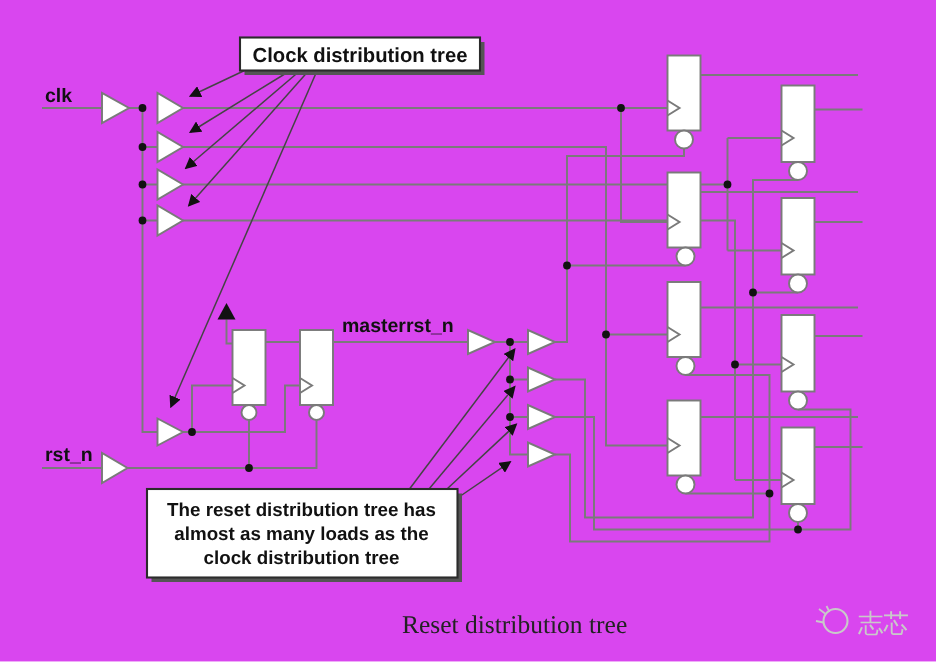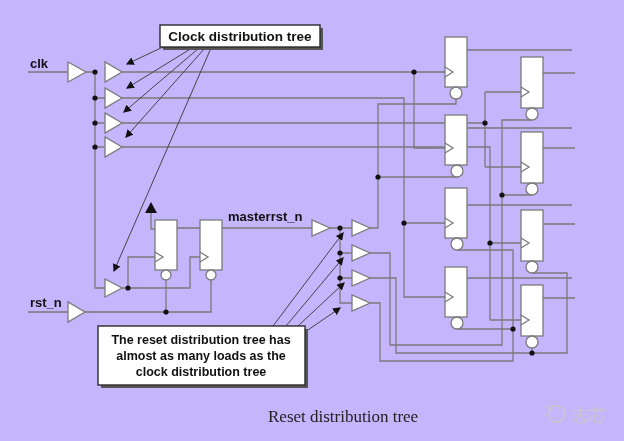--- a/index.html
+++ b/index.html
@@ -1,16 +1,16 @@
 <!DOCTYPE html>
 <html><head>
 <meta charset="utf-8">
 <style>
   html,body{margin:0;padding:0;background:#ffffff;}
-  .stage{position:relative;width:624px;height:441px;background:#c4b5fd;overflow:hidden;
+  .stage{position:relative;width:624px;height:441px;background:#d946ef;overflow:hidden;
          font-family:"Liberation Sans", sans-serif;}
   svg text{user-select:none;}
   .lbl{font:700 13px "Liberation Sans", sans-serif;fill:#111;}
   .boxlbl{font:700 13.5px "Liberation Sans", sans-serif;fill:#111;}
   .notelbl{font:700 12.5px "Liberation Sans", sans-serif;fill:#111;}
   .caption{font:17px "Liberation Serif", serif;fill:#222;}
   .wm{font:17px "Liberation Sans", sans-serif;fill:#c9c9c9;}
 </style>
 </head>
 <body>

